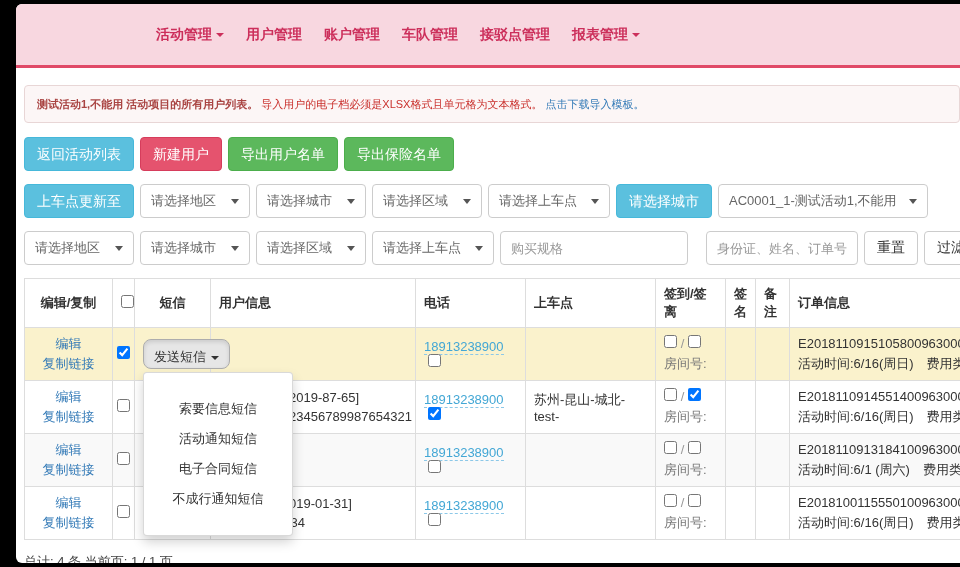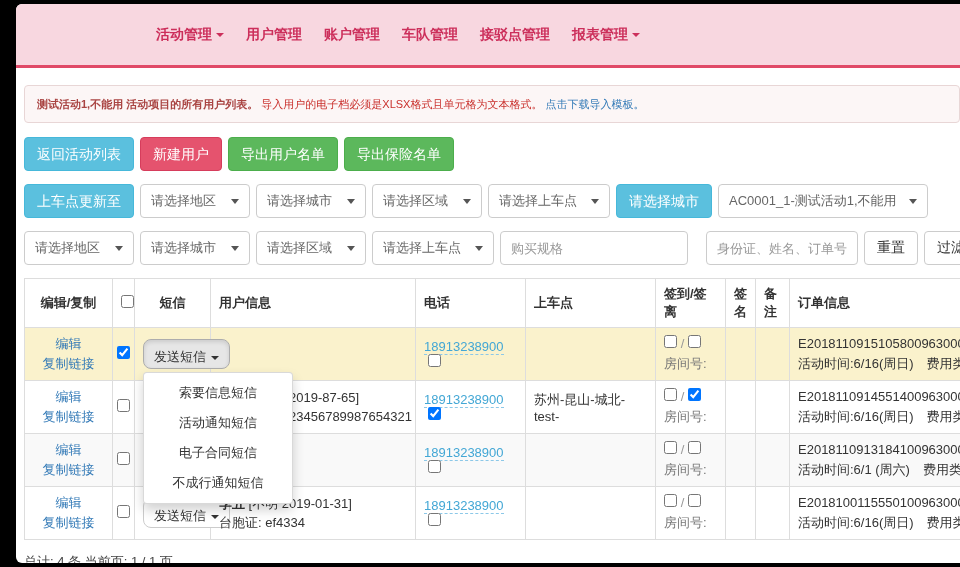--- a/index.html
+++ b/index.html
@@ -40,21 +40,21 @@
   td { height:53px; color:#333; }
   tr.hl td { background:#faf2cc; }
   tr.stripe td { background:#f9f9f9; }
   .c-edit { text-align:center; line-height:20px; }
   .c-edit a { color:#337ab7; text-decoration:none; display:block; cursor:pointer; }
   .c-check { text-align:center; padding:2px; }
   .sms-wrap { position:relative; display:inline-block; }
   .sms-btn { height:30px; background:#fff; border:1px solid #ccc; border-radius:8px; padding:8px 10px; font-size:13px; color:#333; cursor:pointer; white-space:nowrap; }
   .sms-btn.active { background:#e6e6e6; border-color:#adadad; box-shadow:inset 0 2px 4px rgba(0,0,0,.12); }
   .sms-btn .tri { display:inline-block; width:0; height:0; border-left:4px solid transparent; border-right:4px solid transparent; border-top:4px solid #333; margin-left:5px; vertical-align:middle; }
-  .sms-menu { position:absolute; top:33px; left:0; width:150px; background:#fff; border:1px solid rgba(0,0,0,.15); border-radius:4px; box-shadow:0 6px 12px rgba(0,0,0,.18); padding:5px 0; list-style:none; z-index:30; }
+  .sms-menu { position:absolute; top:33px; left:0; width:150px; background:#fff; border:1px solid rgba(0,0,0,.15); border-radius:4px; box-shadow:0 6px 12px rgba(0,0,0,.18); padding:21px 0; list-style:none; z-index:30; }
   .sms-menu li { padding:6px 20px; color:#333; font-size:13px; cursor:pointer; white-space:nowrap; }
   .user-cell { line-height:19px; vertical-align:middle; }
   .user-cell .offset { padding-left:70px; display:block; }
   .user-cell b { font-weight:bold; }
   .phone a { color:#43a7d5; text-decoration:none; border-bottom:1px dashed #8cc8e8; cursor:pointer; }
   .phone input { margin-left:4px; vertical-align:top; }
   .ck-cell { line-height:20px; }
   .ck-cell .slash { color:#999; }
   .room { color:#777; }
   .order { line-height:20px; white-space:nowrap; }

